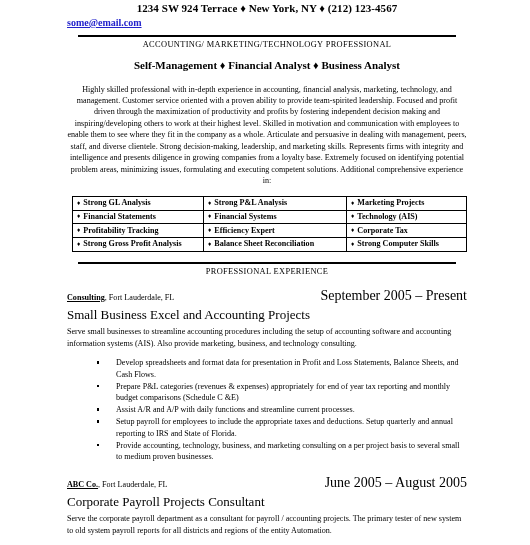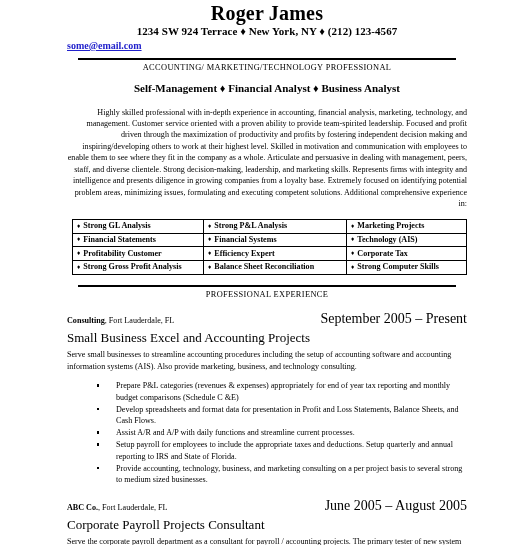--- a/index.html
+++ b/index.html
@@ -71,21 +71,21 @@
     font-size: 11px;
     font-weight: bold;
     margin: 9px 0 0 0;
     line-height: 1.2;
   }
 
   
   .summary {
     font-size: 8.1px;
     line-height: 1.42;
-    text-align: right;
+    text-align: center;
     margin: 11px 0 0 0;
     letter-spacing: 0.01px;
   }
 
   
   .skills-table {
     width: 394px;
     margin: 9px 0 0 5px;
     border-collapse: collapse;
     table-layout: fixed;
@@ -113,20 +113,21 @@
   .exp-block { margin-top: 10px; }
   .exp-head {
     display: flex;
     justify-content: space-between;
     align-items: baseline;
     font-size: 8.1px;
     line-height: 1.35;
   }
   .exp-company {
     font-weight: bold;
+    text-decoration: underline;
   }
   .exp-where { font-weight: normal; }
   .exp-date {
     font-size: 14px;
     white-space: nowrap;
     padding-left: 8px;
   }
   .exp-role {
     font-size: 13px;
     line-height: 1.35;
@@ -157,21 +158,20 @@
     background: #000;
   }
   .tight { margin-top: 11px; }
 </style>
 </head>
 <body>
 
 <div class="page">
 
   <div>
-    <div class="name">Roger James</div>
     <div class="contact-line">1234 SW 924 Terrace ♦ New York, NY ♦ (212) 123-4567</div>
     <div class="email-line">
       <a class="email-link" href="#">some@email.com</a>
     </div>
   </div>
 
   <div class="section-rule"></div>
   <div class="section-title">ACCOUNTING/ MARKETING/TECHNOLOGY PROFESSIONAL</div>
   <div class="subtitle">Self-Management ♦ Financial Analyst ♦ Business Analyst</div>
 
@@ -188,21 +188,21 @@
           <td><span class="dia">♦</span><span>Strong GL Analysis</span></td>
           <td><span class="dia">♦</span><span>Strong P&amp;L Analysis</span></td>
           <td><span class="dia">♦</span><span>Marketing Projects</span></td>
         </tr>
         <tr>
           <td><span class="dia">♦</span><span>Financial Statements</span></td>
           <td><span class="dia">♦</span><span>Financial Systems</span></td>
           <td><span class="dia">♦</span><span>Technology (AIS)</span></td>
         </tr>
         <tr>
-          <td><span class="dia">♦</span><span>Profitability Customer</span></td>
+          <td><span class="dia">♦</span><span>Profitability Tracking</span></td>
           <td><span class="dia">♦</span><span>Efficiency Expert</span></td>
           <td><span class="dia">♦</span><span>Corporate Tax</span></td>
         </tr>
         <tr>
           <td><span class="dia">♦</span><span>Strong Gross Profit Analysis</span></td>
           <td><span class="dia">♦</span><span>Balance Sheet Reconciliation</span></td>
           <td><span class="dia">♦</span><span>Strong Computer Skills</span></td>
         </tr>
       </tbody>
   </table>
@@ -212,25 +212,25 @@
 
   <div id="jobs">
       <div class="exp-block">
         <div class="exp-head">
           <div><span class="exp-company">Consulting</span><span class="exp-where">, Fort Lauderdale, FL</span></div>
           <div class="exp-date">September 2005 – Present</div>
         </div>
         <div class="exp-role">Small Business Excel and Accounting Projects</div>
         <div class="exp-desc">Serve small businesses to streamline accounting procedures including the setup of accounting software and accounting information systems (AIS).  Also provide marketing, business, and technology consulting.</div>
         <ul class="bullets">
+          <li><span class="sq"></span><span>Develop spreadsheets and format data for presentation in Profit and Loss Statements, Balance Sheets, and Cash Flows.</span></li>
           <li><span class="sq"></span><span>Prepare P&amp;L categories (revenues &amp; expenses) appropriately for end of year tax reporting and monthly budget comparisons (Schedule C &amp;E)</span></li>
-          <li><span class="sq"></span><span>Develop spreadsheets and format data for presentation in Profit and Loss Statements, Balance Sheets, and Cash Flows.</span></li>
           <li><span class="sq"></span><span>Assist A/R and A/P with daily functions and streamline current processes.</span></li>
           <li><span class="sq"></span><span>Setup payroll for employees to include the appropriate taxes and deductions.  Setup quarterly and annual reporting to IRS and State of Florida.</span></li>
-          <li><span class="sq"></span><span>Provide accounting, technology, business, and marketing consulting on a per project basis to several strong to medium sized businesses.</span></li>
+          <li><span class="sq"></span><span>Provide accounting, technology, business, and marketing consulting on a per project basis to several small to medium proven businesses.</span></li>
         </ul>
       </div>
       <div class="exp-block tight">
         <div class="exp-head">
           <div><span class="exp-company">ABC Co.</span><span class="exp-where">, Fort Lauderdale, FL</span></div>
           <div class="exp-date">June 2005 – August 2005</div>
         </div>
         <div class="exp-role">Corporate Payroll Projects Consultant</div>
         <div class="exp-desc">Serve the corporate payroll department as a consultant for payroll / accounting projects.  The primary tester of new system to old system payroll reports for all districts and regions of the entity Automation.</div>
         <ul class="bullets">

